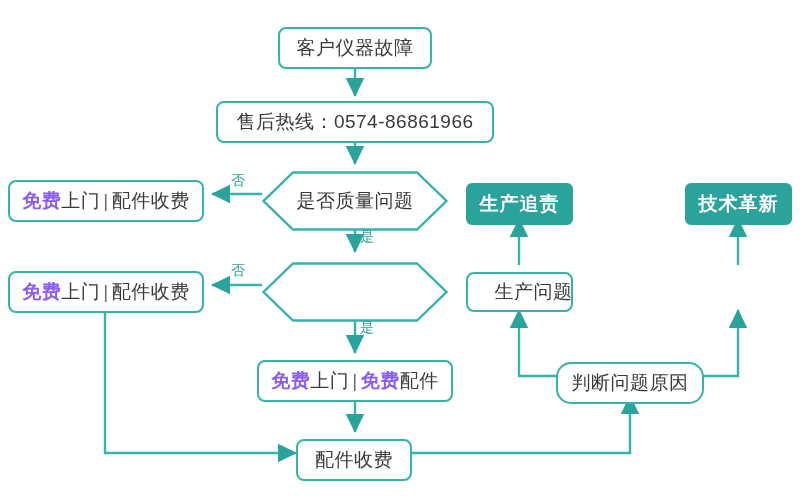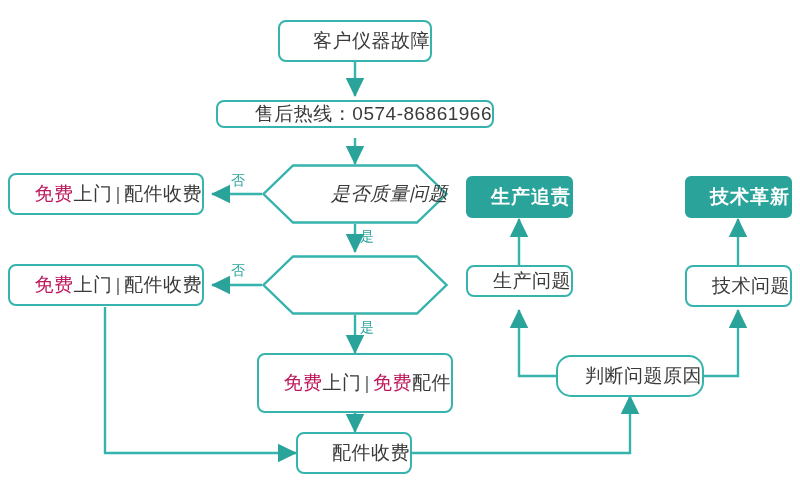--- a/index.html
+++ b/index.html
@@ -21,22 +21,23 @@
     top: 0;
     width: 800px;
     height: 500px;
     pointer-events: none;
   }
   .node {
     position: absolute;
     box-sizing: border-box;
     display: flex;
     align-items: center;
-    justify-content: flex-end;
+    justify-content: center;
     white-space: nowrap;
+    margin-top: 7px;
   }
   
   .node.rect {
     border: 2px solid #35b3ac;
     border-radius: 8px;
     background: #ffffff;
     color: #3a3a3a;
     font-size: 19px;
     letter-spacing: 0.5px;
   }
@@ -62,22 +63,22 @@
     left: 0;
     top: 0;
     width: 100%;
     height: 100%;
   }
   .node.decision .dlabel {
     position: relative;
     z-index: 2;
   }
   .free {
-    color: #be185d;
-    font-weight: normal;
+    color: #8b5cf6;
+    font-weight: bold;
   }
   .sep {
     color: #6a6a6a;
     padding: 0 3px;
   }
   .edge-label {
     position: absolute;
     color: #2aa39b;
     font-size: 14px;
     letter-spacing: 0;
@@ -122,25 +123,25 @@
       <path d="M519,265 L519,219" marker-end="url(#arw)"></path>
 
       <path d="M738,265 L738,219" marker-end="url(#arw)"></path>
     </g>
   </svg>
 
   <div class="node rect" style="left:278px; top:20px; width:154px; height:42px;">
     <span>客户仪器故障</span>
   </div>
 
-  <div class="node rect" style="left:216px; top:100px; width:278px; height:28px;">
+  <div class="node rect" style="left:216px; top:94px; width:278px; height:42px;">
     <span>售后热线：0574-86861966</span>
   </div>
 
-  <div class="node decision" style="left:262px; top:164px; width:186px; height:60px;font-style:italic;">
+  <div class="node decision" style="left:262px; top:164px; width:186px; height:60px;">
     <svg class="hexbg" viewBox="0 0 186 60" preserveAspectRatio="none">
       <polygon points="31,1.5 155,1.5 184.5,30 155,58.5 31,58.5 1.5,30" fill="#ffffff" stroke="#35b3ac" stroke-width="2.4"></polygon>
     </svg>
     <span class="dlabel">是否质量问题</span>
   </div>
 
   <div class="node decision" style="left:262px; top:255px; width:186px; height:60px;">
     <svg class="hexbg" viewBox="0 0 186 60" preserveAspectRatio="none">
       <polygon points="31,1.5 155,1.5 184.5,30 155,58.5 31,58.5 1.5,30" fill="#ffffff" stroke="#35b3ac" stroke-width="2.4"></polygon>
     </svg>
@@ -151,41 +152,38 @@
       <span class="free">免费</span><span>上门</span><span class="sep">|</span><span>配件收费</span>
     </span>
   </div>
 
   <div class="node rect" style="left:8px; top:264px; width:196px; height:42px;">
     <span>
       <span class="free">免费</span><span>上门</span><span class="sep">|</span><span>配件收费</span>
     </span>
   </div>
 
-  <div class="node rect" style="left:257px; top:353px; width:196px; height:60px;">
+  <div class="node rect" style="left:257px; top:353px; width:196px; height:42px;">
     <span>
       <span class="free">免费</span><span>上门</span><span class="sep">|</span><span class="free">免费</span><span>配件</span>
     </span>
   </div>
 
   <div class="node filled" style="left:466px; top:176px; width:107px; height:42px;">
     <span>生产追责</span>
   </div>
 
   <div class="node filled" style="left:685px; top:176px; width:107px; height:42px;">
     <span>技术革新</span>
   </div>
 
-  <div class="node rect" style="left:466px; top:265px; width:107px; height:32px;padding-left:28px;">
+  <div class="node rect" style="left:466px; top:265px; width:107px; height:40px;padding-left:28px;">
     <span>生产问题</span>
   </div>
 
-  <div class="node rect" style="left:685px; top:265px; width:107px; height:42px;">
-    <span>技术问题</span>
-  </div>
 
   <div class="node rect" style="left:556px; top:355px; width:148px; height:42px;border-radius:15px;">
     <span>判断问题原因</span>
   </div>
 
   <div class="node rect" style="left:296px; top:432px; width:116px; height:42px;">
     <span>配件收费</span>
   </div>
 
   <div class="edge-label" style="left:231px; top:172px;">否</div>

